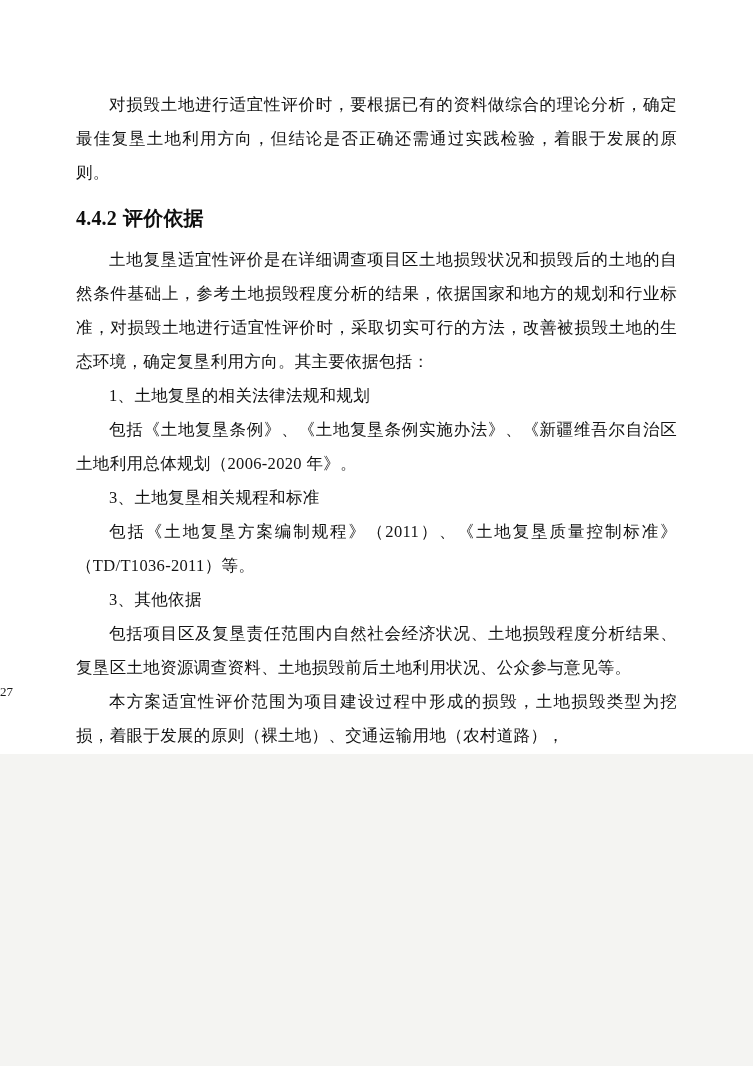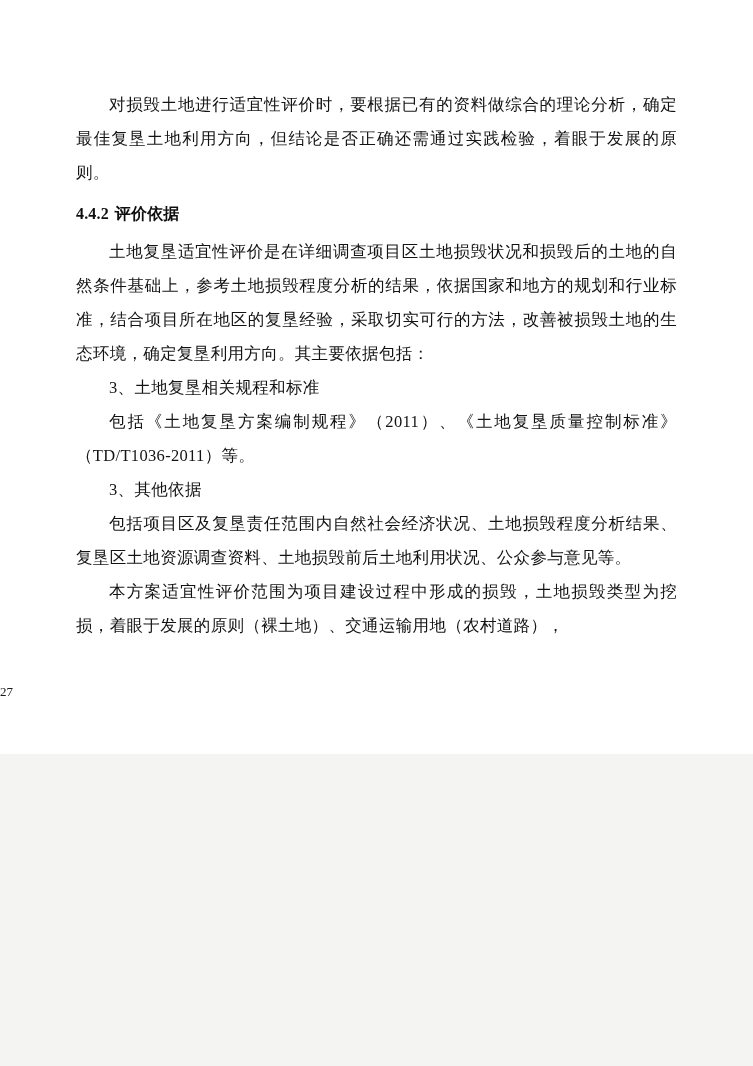--- a/index.html
+++ b/index.html
@@ -27,21 +27,21 @@
     text-justify: inter-ideograph;
   }
   p.para {
     margin: 0;
     text-indent: 2em;
     letter-spacing: 0.02em;
   }
   h3.heading {
     margin: 9px 0 6px 0;
     font-family: "Liberation Sans", "DejaVu Sans", sans-serif;
-    font-size: 16px;
+    font-size: 20px;
     font-weight: bold;
     color: #0f0f0f;
     letter-spacing: 0.01em;
     line-height: 1.9;
   }
   h3.heading .num {
     font-family: "Liberation Serif", "DejaVu Serif", serif;
     margin-right: 6px;
   }
   .page-number {
@@ -59,23 +59,25 @@
 
 <div class="page">
   <div class="doc-body">
 
     <p class="para">对损毁土地进行适宜性评价时，要根据已有的资料做综合的理论分析，确定最佳复垦土地利用方向，但结论是否正确还需通过实践检验，着眼于发展的原则。</p>
 
     <h3 class="heading">
       <span class="num">4.4.2</span><span>评价依据</span>
     </h3>
 
-    <p class="para">土地复垦适宜性评价是在详细调查项目区土地损毁状况和损毁后的土地的自然条件基础上，参考土地损毁程度分析的结果，依据国家和地方的规划和行业标准，结合项目所在地区的复垦经验，采取切实可行的方法，改善被损毁土地的生态环境，确定复垦利用方向。其主要依据包括：</p>
+    <p class="para">土地复垦适宜性评价是在详细调查项目区土地损毁状况和损毁后的土地的自然条件基础上，参考土地损毁程度分析的结果，依据国家和地方的规划和行业标准，对损毁土地进行适宜性评价时，采取切实可行的方法，改善被损毁土地的生态环境，确定复垦利用方向。其主要依据包括：</p>
 
+    <p class="para">1、土地复垦的相关法律法规和规划</p>
 
+    <p class="para">包括《土地复垦条例》、《土地复垦条例实施办法》、《新疆维吾尔自治区土地利用总体规划（2006-2020 年》。</p>
 
     <p class="para">3、土地复垦相关规程和标准</p>
 
     <p class="para">包括《土地复垦方案编制规程》（2011）、《土地复垦质量控制标准》（TD/T1036-2011）等。</p>
 
     <p class="para">3、其他依据</p>
 
     <p class="para">包括项目区及复垦责任范围内自然社会经济状况、土地损毁程度分析结果、复垦区土地资源调查资料、土地损毁前后土地利用状况、公众参与意见等。</p>
 
 

